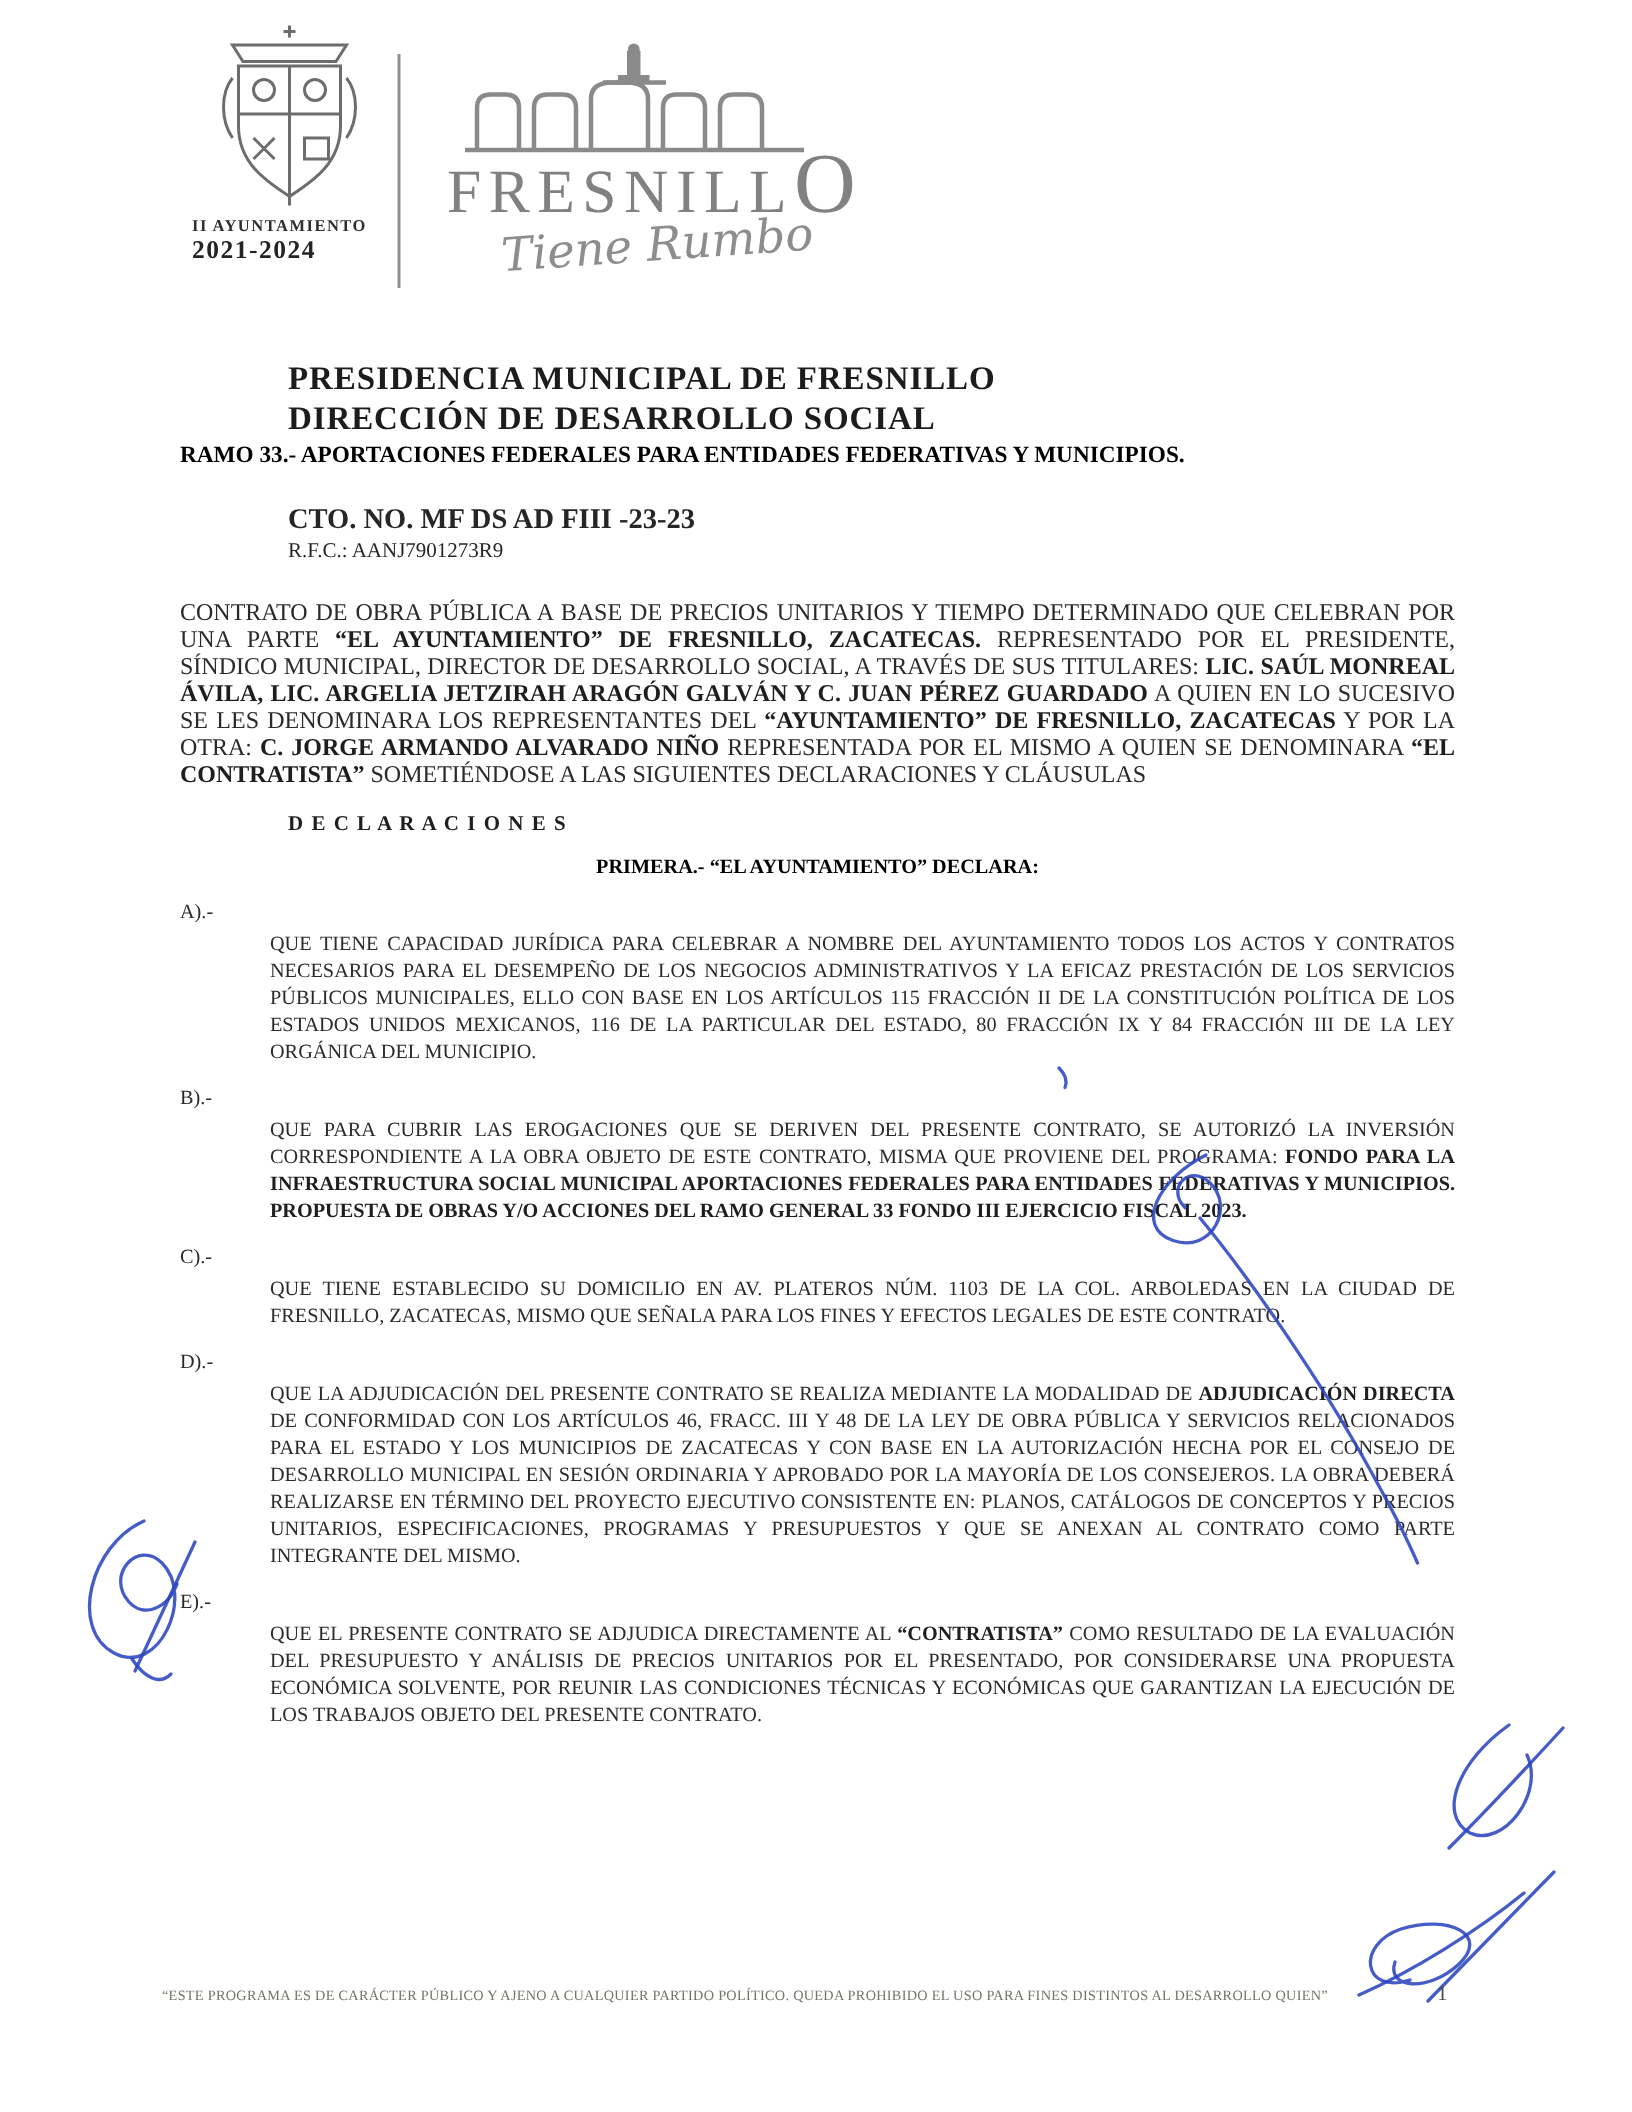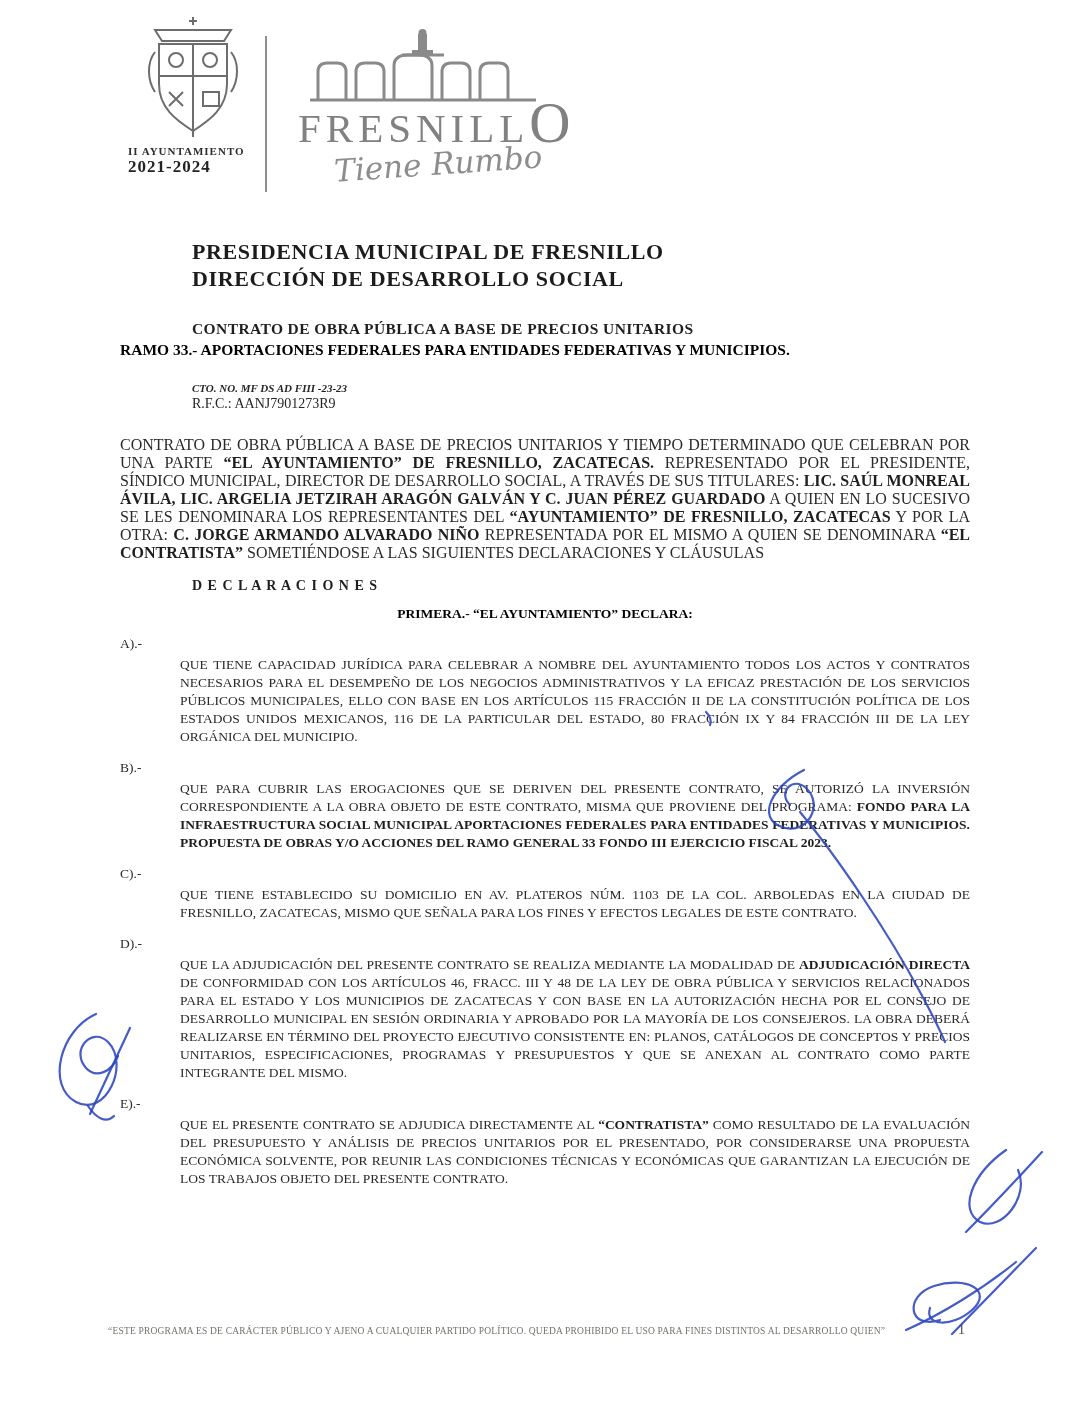--- a/index.html
+++ b/index.html
@@ -22,21 +22,21 @@
   .wordmark .wm-last { font-size:57px; }
   .tagline { font-style:italic; font-size:31px; color:#8d8d8d; transform:rotate(-4deg);
              margin:-6px 0 0 36px; font-family:"DejaVu Serif", serif; }
 
   
   .content { position:absolute; left:120px; top:238px; width:850px; }
   .centered { text-align:left; padding-left:72px; }
   .doc-title { font-size:22px; font-weight:bold; line-height:27px; letter-spacing:0.6px; color:#1c1c1c; }
   .doc-subtitle { margin-top:28px; font-size:15.5px; font-weight:bold; letter-spacing:0.4px; color:#1f1f1f; }
   .program-block { font-weight:bold; font-size:15.5px; line-height:24px; color:#000000; }
-  .contract-number { margin-top:20px; font-weight:bold; font-size:11px;font-style:italic; }
+  .contract-number { margin-top:20px; font-weight:bold; font-size:19px; }
   .contract-rfc { margin-top:2px; font-size:14px; }
 
   .para { margin-top:24px; font-size:16px; line-height:18px; text-align:justify; color:#2a2a2a; }
   .b { font-weight:bold; color:#1e1e1e; }
 
   .decl-heading { margin-top:10px; font-weight:bold; font-size:14px; letter-spacing:1px; color:#1e1e1e; }
   .primera { margin-top:12px; font-weight:bold; font-size:13.5px; color:#000000;text-align:center; }
 
   .clause { margin-top:14px; }
   .clause-label { font-size:13.5px; color:#2a2a2a; }
@@ -101,21 +101,20 @@
     </div>
   </div>
 
   <div class="content">
 
     <div class="doc-title centered">
       <div>PRESIDENCIA MUNICIPAL DE FRESNILLO</div>
       <div>DIRECCIÓN DE DESARROLLO SOCIAL</div>
     </div>
 
-    <div class="doc-subtitle centered">CONTRATO DE OBRA PÚBLICA A BASE DE PRECIOS UNITARIOS</div>
 
     <div class="program-block">
       <div>RAMO 33.- APORTACIONES FEDERALES PARA ENTIDADES FEDERATIVAS Y MUNICIPIOS.</div>
     </div>
 
     <div class="contract-number centered">CTO. NO. MF DS AD FIII -23-23</div>
     <div class="contract-rfc centered">R.F.C.: AANJ7901273R9</div>
 
     <p class="para"><span>CONTRATO DE OBRA PÚBLICA A BASE DE PRECIOS UNITARIOS Y TIEMPO DETERMINADO QUE CELEBRAN POR UNA PARTE </span><span class="b">“EL AYUNTAMIENTO” DE FRESNILLO, ZACATECAS.</span><span> REPRESENTADO POR EL PRESIDENTE, SÍNDICO MUNICIPAL, DIRECTOR DE DESARROLLO SOCIAL, A TRAVÉS DE SUS TITULARES: </span><span class="b">LIC. SAÚL MONREAL ÁVILA, LIC. ARGELIA JETZIRAH ARAGÓN GALVÁN Y C. JUAN PÉREZ GUARDADO</span><span> A QUIEN EN LO SUCESIVO SE LES DENOMINARA LOS REPRESENTANTES DEL </span><span class="b">“AYUNTAMIENTO” DE FRESNILLO, ZACATECAS</span><span> Y POR LA OTRA: </span><span class="b">C. JORGE ARMANDO ALVARADO NIÑO</span><span>  REPRESENTADA POR EL MISMO A  QUIEN SE DENOMINARA </span><span class="b">“EL CONTRATISTA”</span><span> SOMETIÉNDOSE A LAS   SIGUIENTES DECLARACIONES Y CLÁUSULAS</span></p>
 

